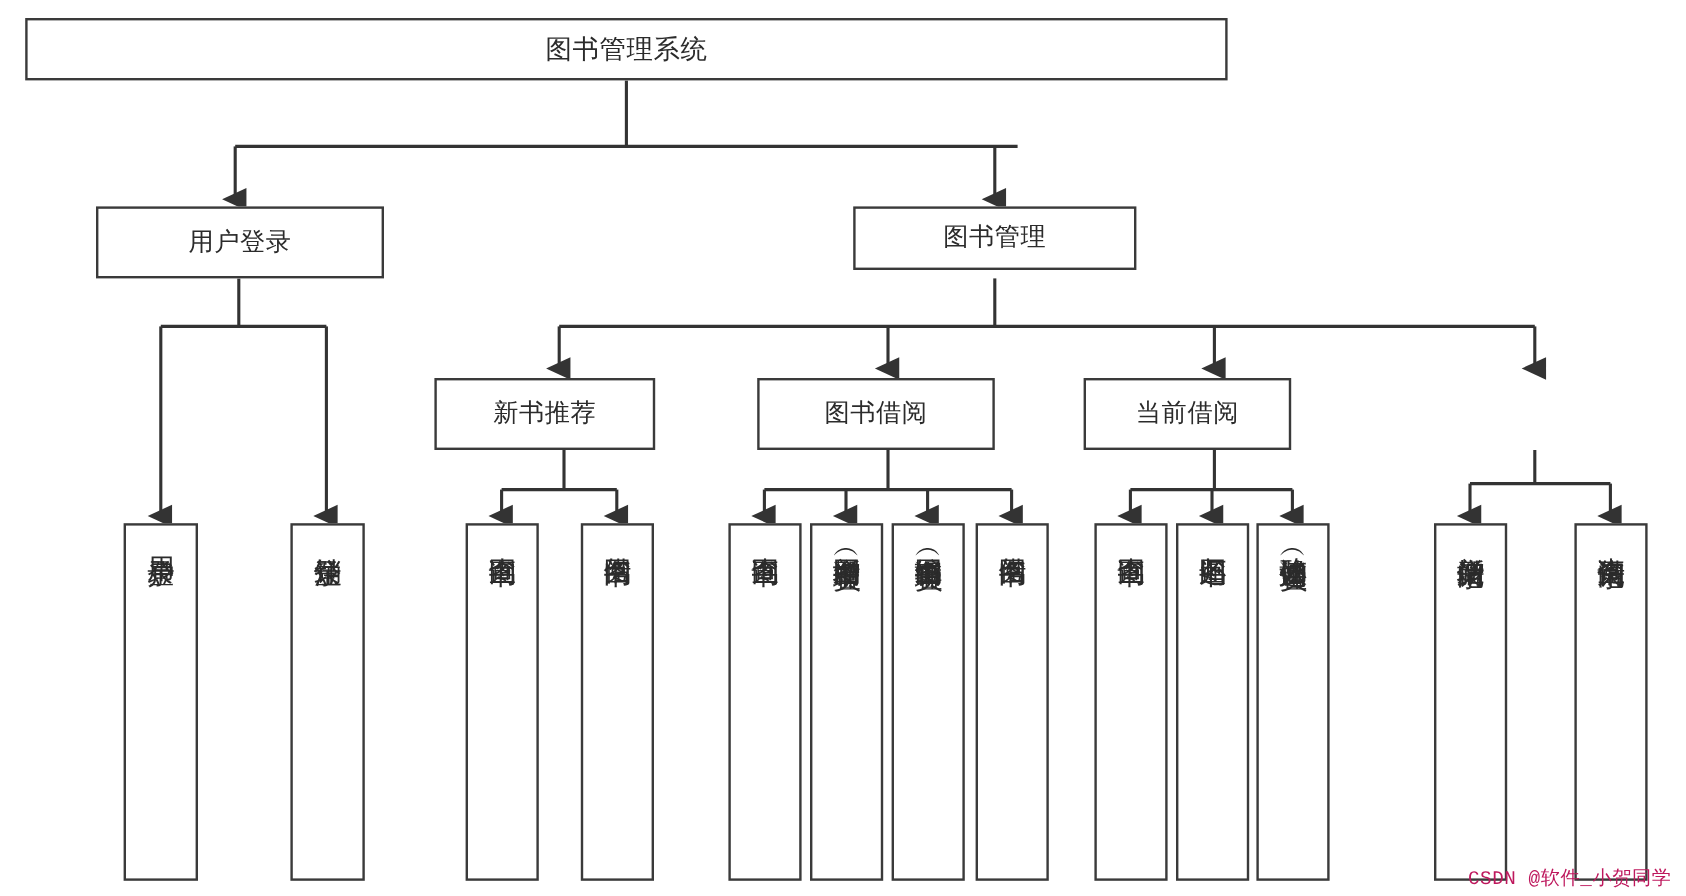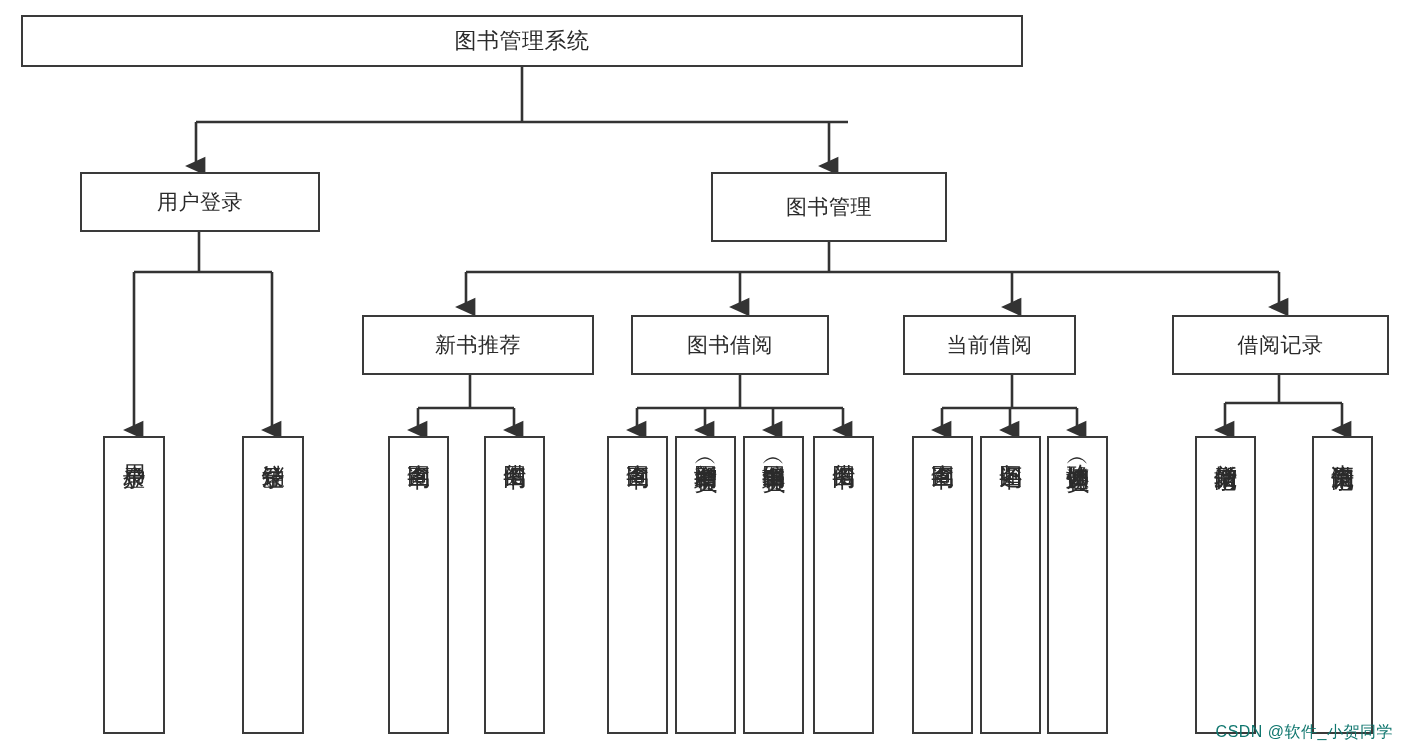--- a/index.html
+++ b/index.html
@@ -60,24 +60,25 @@
     font-size: 23px;
     line-height: 1.02;
     letter-spacing: 1px;
     white-space: nowrap;
   }
   #watermark {
     position: absolute;
     right: 12px;
     bottom: 4px;
     font-size: 16px;
-    color: #0f766e;
+    color: #be185d;
     letter-spacing: 0.5px;
     white-space: nowrap;
     user-select: none;
+    font-family: Liberation Mono, monospace;
   }
 </style>
 </head>
 <body>
 
 <div id="diagram-root">
 
   <svg class="connectors" viewBox="0 0 1405 747" xmlns="http://www.w3.org/2000/svg">
     <defs>
       <marker id="arrow" markerWidth="9" markerHeight="9" refX="4.2" refY="4.2" orient="auto" markerUnits="strokeWidth">
@@ -128,36 +129,33 @@
     </g>
   </svg>
 
   <div class="node root horizontal" style="left:21px; top:15px; width:1002px; height:52px;">
     <span class="label">图书管理系统</span>
   </div>
 
   <div class="node horizontal" style="left:80px; top:172px; width:240px; height:60px;">
     <span class="label">用户登录</span>
   </div>
-  <div class="node horizontal" style="left:711px; top:172px; width:236px; height:70px;">
+  <div class="node horizontal" style="left:711px; top:172px; width:236px; height:53px;">
     <span class="label">图书管理</span>
   </div>
 
-  <div class="node horizontal" style="left:362px; top:315px; width:232px; height:60px;">
+  <div class="node horizontal" style="left:362px; top:315px; width:184px; height:60px;">
     <span class="label">新书推荐</span>
   </div>
   <div class="node horizontal" style="left:631px; top:315px; width:198px; height:60px;">
     <span class="label">图书借阅</span>
   </div>
   <div class="node horizontal" style="left:903px; top:315px; width:173px; height:60px;">
     <span class="label">当前借阅</span>
   </div>
-  <div class="node horizontal" style="left:1172px; top:315px; width:217px; height:60px;">
-    <span class="label">借阅记录</span>
-  </div>
 
   <div class="node vertical" style="left:103px; top:436px; width:62px; height:298px;">
     <span class="label">用户登录</span>
   </div>
   <div class="node vertical" style="left:242px; top:436px; width:62px; height:298px;">
     <span class="label">注销登录</span>
   </div>
 
   <div class="node vertical" style="left:388px; top:436px; width:61px; height:298px;">
     <span class="label">查询图书</span>

